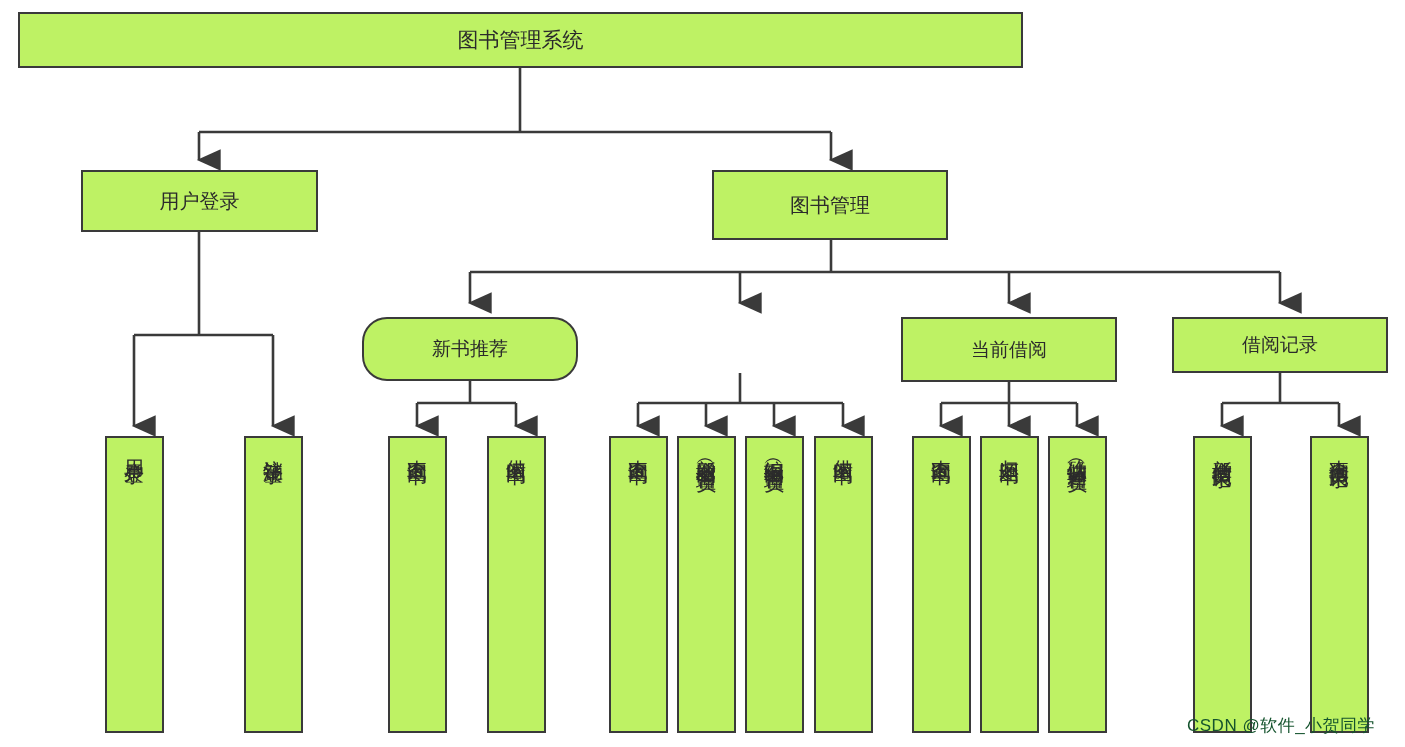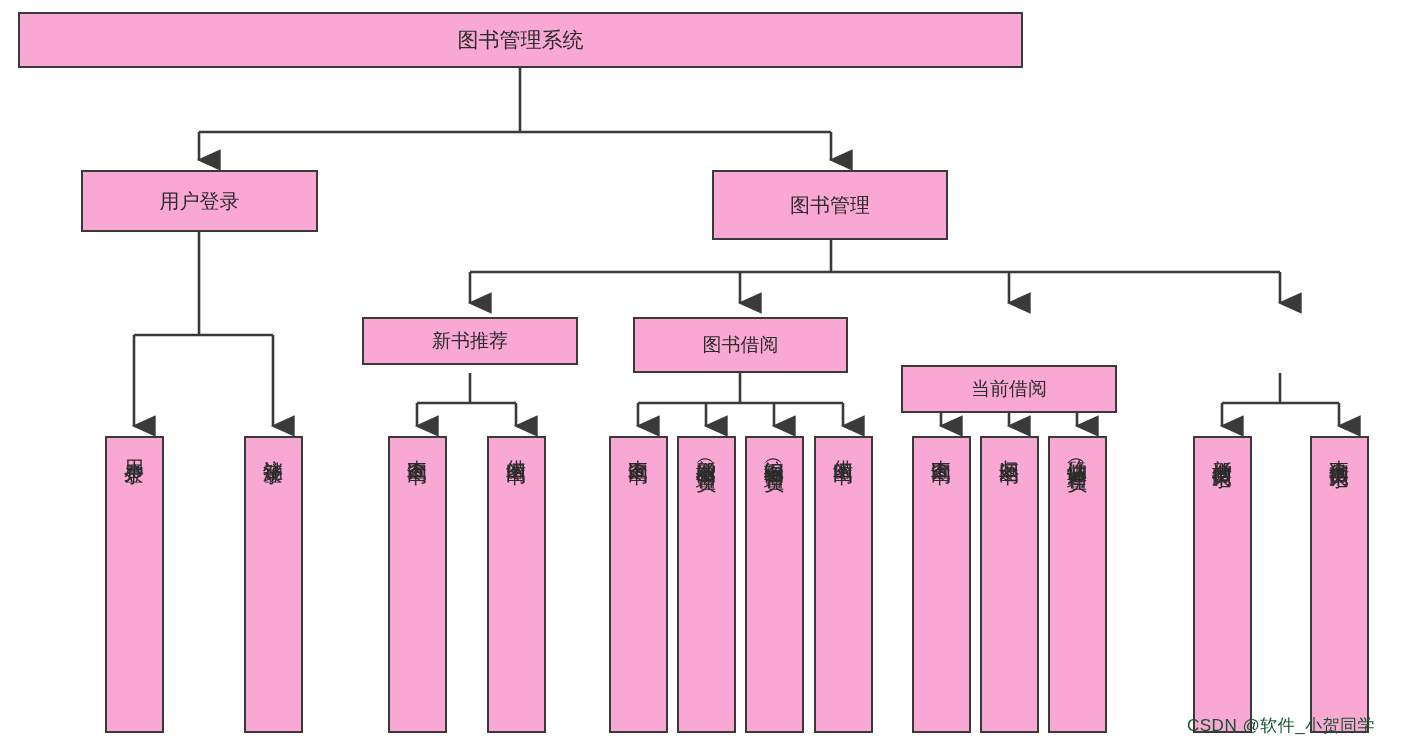--- a/index.html
+++ b/index.html
@@ -22,21 +22,21 @@
     position: absolute;
     left: 0;
     top: 0;
     width: 1405px;
     height: 747px;
     pointer-events: none;
   }
   .node {
     position: absolute;
     box-sizing: border-box;
-    background: #f9a8d4;
+    background: #bef264;
     border: 2px solid #3a3a3a;
     display: flex;
     align-items: center;
     justify-content: center;
     color: #2b2b2b;
   }
   .node.root {
     font-size: 21px;
   }
   .node.level2 {
@@ -129,32 +129,32 @@
   </div>
 
   <div class="node level2" style="left:81px; top:170px; width:237px; height:62px;">
     <span>用户登录</span>
   </div>
 
   <div class="node level2" style="left:712px; top:170px; width:236px; height:70px;">
     <span>图书管理</span>
   </div>
 
-  <div class="node level3" style="left:362px; top:317px; width:216px; height:48px;">
+  <div class="node level3" style="left:362px; top:317px; width:216px; height:64px;border-radius:25px;">
     <span>新书推荐</span>
   </div>
 
-  <div class="node level3" style="left:633px; top:317px; width:215px; height:56px;">
-    <span>图书借阅</span>
-  </div>
-
-  <div class="node level3" style="left:901px; top:317px; width:216px; height:48px;margin-top:48px;">
+
+  <div class="node level3" style="left:901px; top:317px; width:216px; height:65px;">
     <span>当前借阅</span>
   </div>
 
+  <div class="node level3" style="left:1172px; top:317px; width:216px; height:56px;">
+    <span>借阅记录</span>
+  </div>
 
   <div class="node leaf" style="left:105px; top:436px; width:59px; height:297px;">
     <span class="vtext">用户登录</span>
   </div>
 
   <div class="node leaf" style="left:244px; top:436px; width:59px; height:297px;">
     <span class="vtext">注销登录</span>
   </div>
 
   <div class="node leaf" style="left:388px; top:436px; width:59px; height:297px;">

